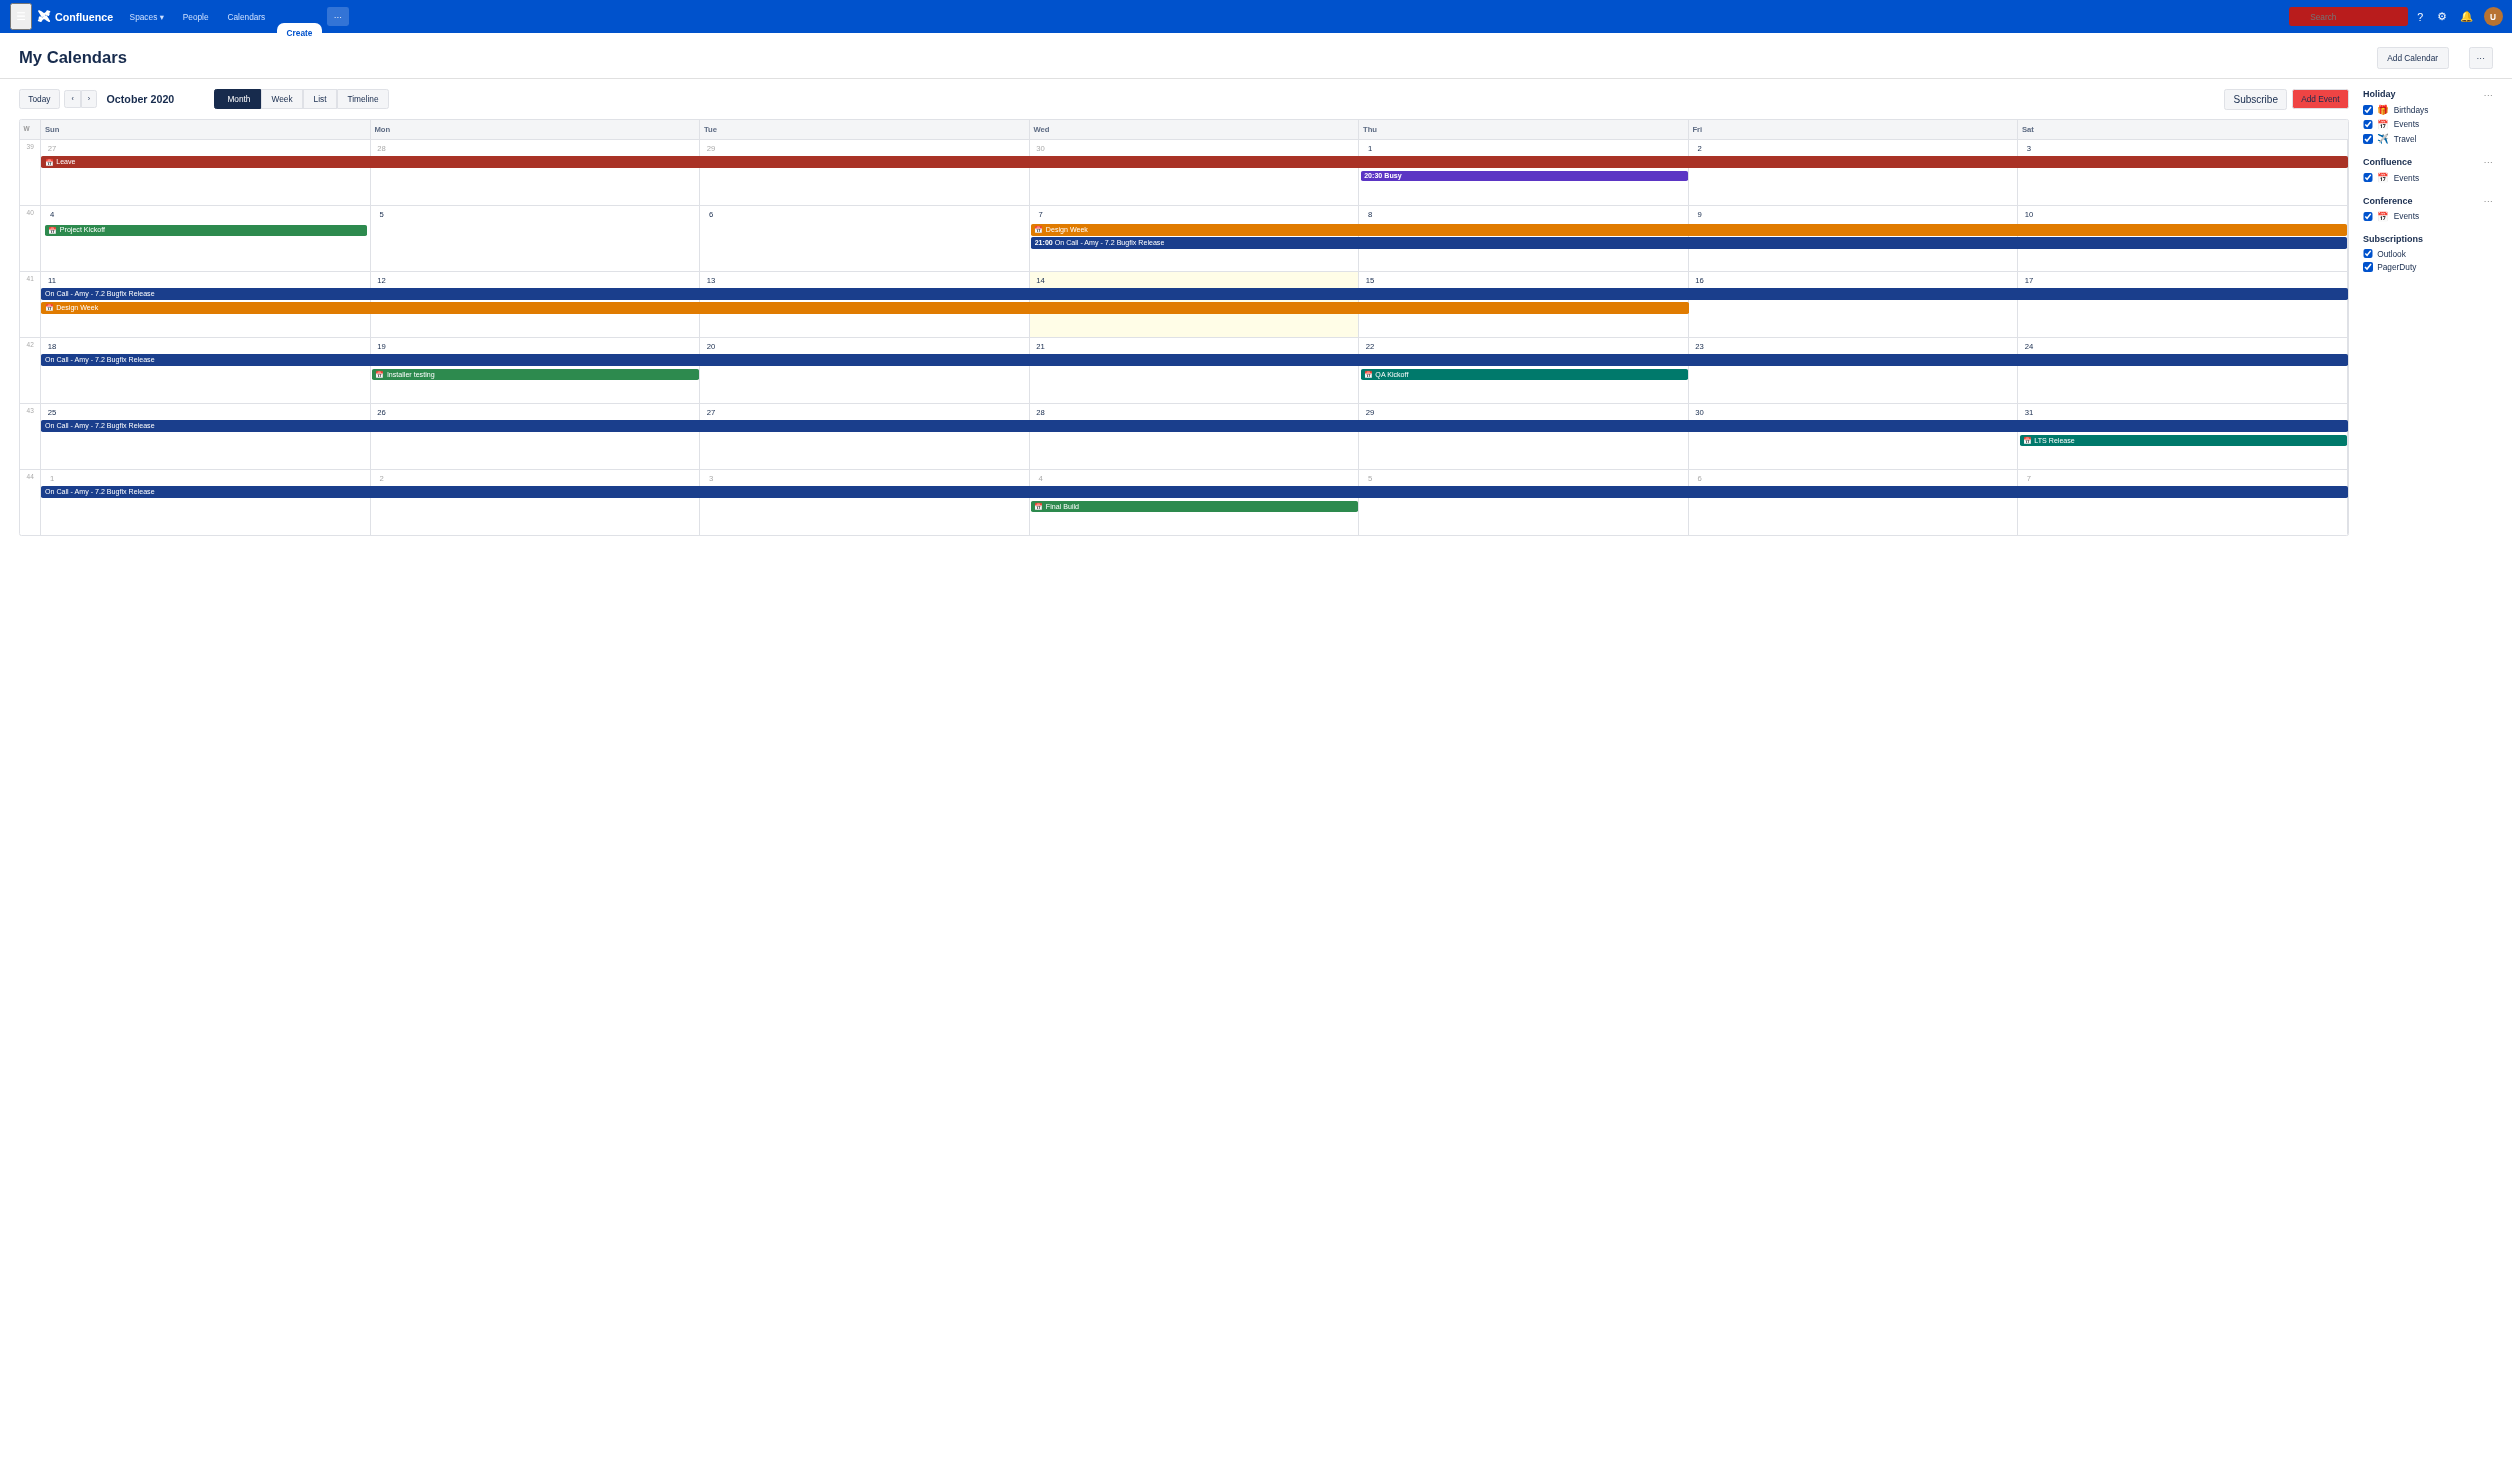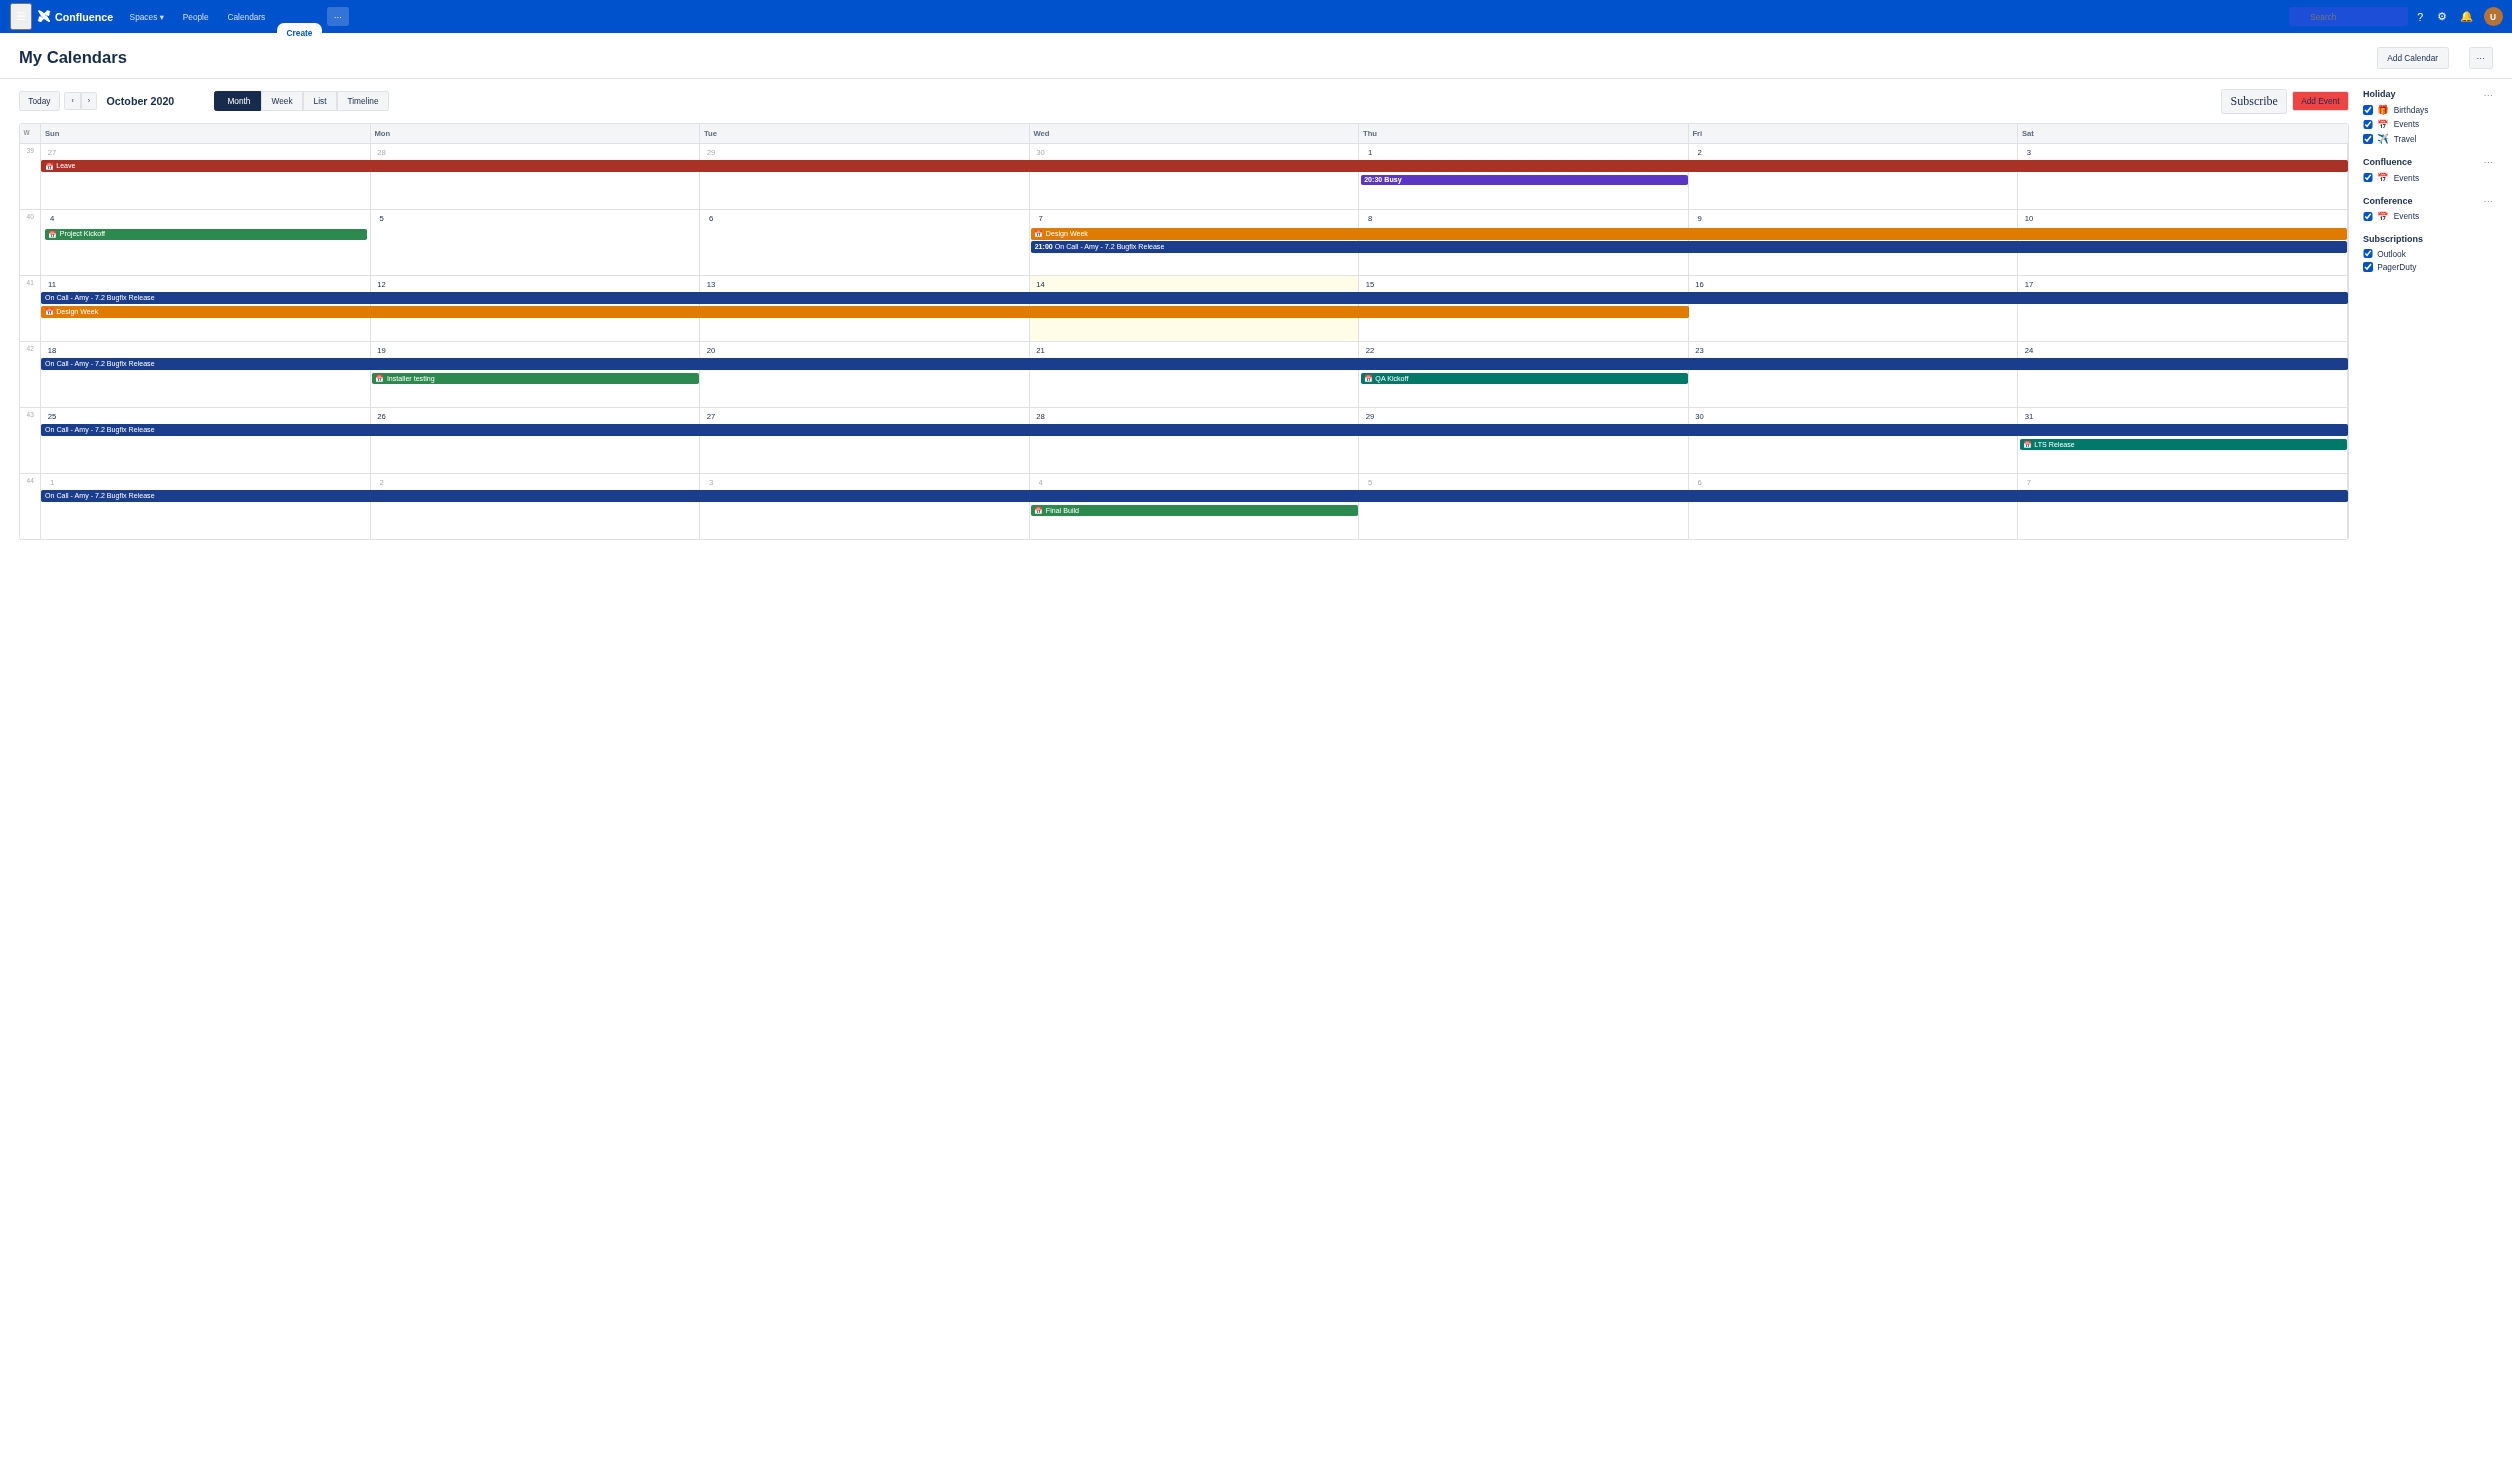--- a/index.html
+++ b/index.html
@@ -15,21 +15,21 @@
       gap: 4.7px;
     }
     .topnav-hamburger { color: #fff; font-size: 10.7px; cursor: pointer; padding: 4.7px; }
     .topnav-logo { display: flex; align-items: center; gap: 3.6px; color: #fff; font-weight: 700; font-size: 10.7px; text-decoration: none; margin-right: 4.7px; }
     .topnav-logo svg { width: 14.2px; height: 14.2px; }
     .topnav-link { color: #cce0ff; font-size: 8.3px; padding: 4.7px 7.1px; cursor: pointer; border-radius: 2.4px; }
     .topnav-link.spaces { display: flex; align-items: center; gap: 2.4px; }
     .topnav-create { background: #fff; color: #0052cc; font-weight: 700; padding: 4.7px 9.5px; border-radius: 7px; cursor: pointer; font-size: 8.3px; border: none; margin-top: 32px; }
     .topnav-more { background: rgba(255,255,255,0.2); color: #fff; padding: 4.7px 7.1px; border-radius: 2.4px; cursor: pointer; border: none; font-size: 8.3px; }
     .topnav-spacer { flex: 1; }
-    .topnav-search { background: #1d4ed8; border: none; border-radius: 2.4px; padding: 4.2px 7.1px 4.2px 21.4px; font-size: 8.3px; width: 119px; position: relative; }
+    .topnav-search { background: #b91c1c; border: none; border-radius: 2.4px; padding: 4.2px 7.1px 4.2px 21.4px; font-size: 8.3px; width: 119px; position: relative; }
     .search-wrap { position: relative; display: flex; align-items: center; }
     .search-wrap .search-icon-svg { position: absolute; left: 6px; color: #666; }
     .topnav-icon-btn { color: #fff; background: none; border: none; cursor: pointer; padding: 4.7px; font-size: 10.7px; display: flex; align-items: center; }
     .avatar { width: 19px; height: 19px; border-radius: 50%; background: #c67a3c; overflow: hidden; cursor: pointer; }
 
     
     .page-header { padding: 14.2px 19px 9.5px; border-bottom: 0.6px solid #e0e0e0; display: flex; align-items: center; justify-content: space-between; }
     .page-title { font-size: 16.6px; font-weight: 700; color: #172b4d; }
     .header-actions { display: flex; gap: 20px; }
     .btn-outline { background: #f4f5f7; border: 0.6px solid #dfe1e6; border-radius: 2.4px; padding: 4.7px 9.5px; cursor: pointer; font-size: 8.3px; color: #172b4d; }
@@ -46,21 +46,21 @@
     .btn-nav { background: #f4f5f7; border: 0.6px solid #dfe1e6; padding: 4.2px 6px; cursor: pointer; font-size: 7.1px; color: #172b4d; }
     .btn-nav:first-child { border-radius: 2.4px 0 0 2.4px; }
     .btn-nav:last-child { border-radius: 0 2.4px 2.4px 0; }
     .cal-month-label { font-size: 10.7px; font-weight: 700; color: #172b4d; margin: 0 4.7px; min-width: 89px; }
     .view-tabs { display: flex; margin-left: 9.5px; }
     .view-tab { padding: 4.2px 9.5px; border: 0.6px solid #dfe1e6; background: #f4f5f7; cursor: pointer; font-size: 8.3px; color: #172b4d; }
     .view-tab:first-child { border-radius: 2.4px 0 0 2.4px; }
     .view-tab:last-child { border-radius: 0 2.4px 2.4px 0; }
     .view-tab.active { background: #172b4d; color: #fff; border-color: #172b4d; padding-left: 12px; }
     .cal-toolbar-spacer { flex: 1; }
-    .btn-subscribe { background: #f4f5f7; border: 0.6px solid #dfe1e6; border-radius: 2.4px; padding: 4.2px 8.3px; cursor: pointer; font-size: 12px; color: #172b4d; font-family: Liberation Serif, serif; }
+    .btn-subscribe { background: #f4f5f7; border: 0.6px solid #dfe1e6; border-radius: 2.4px; padding: 4.2px 8.3px; cursor: pointer; font-size: 10px; color: #172b4d; }
     .btn-add-event { background: #ef4444; border: 0.6px solid #dfe1e6; border-radius: 2.4px; padding: 4.2px 8.3px; cursor: pointer; font-size: 8.3px; color: #172b4d; }
 
     
     .cal-grid { border: 0.6px solid #dfe1e6; border-radius: 2.4px; overflow: hidden; }
     .cal-header-row { display: grid; grid-template-columns: 21.4px repeat(7, 1fr); background: #f4f5f7; border-bottom: 0.6px solid #dfe1e6; }
     .cal-header-cell { padding: 4.7px 3.6px; font-size: 7.7px; font-weight: 600; color: #5e6c84; text-align: left; border-right: 0.6px solid #dfe1e6; }
     .cal-header-cell:last-child { border-right: none; }
     .cal-header-cell.week-num { color: #999; font-size: 6.5px; }
 
     .cal-week { display: grid; grid-template-columns: 21.4px repeat(7, 1fr); border-bottom: 0.6px solid #dfe1e6; min-height: 65px; position: relative; }

